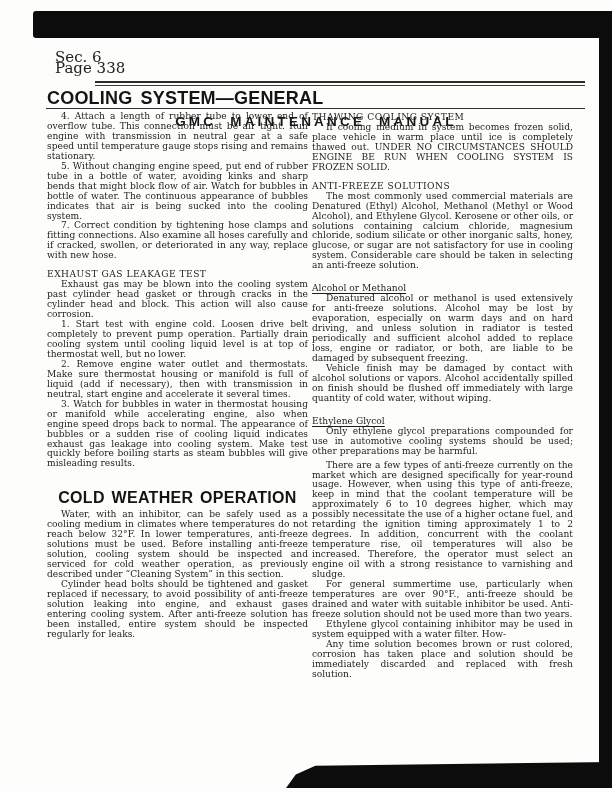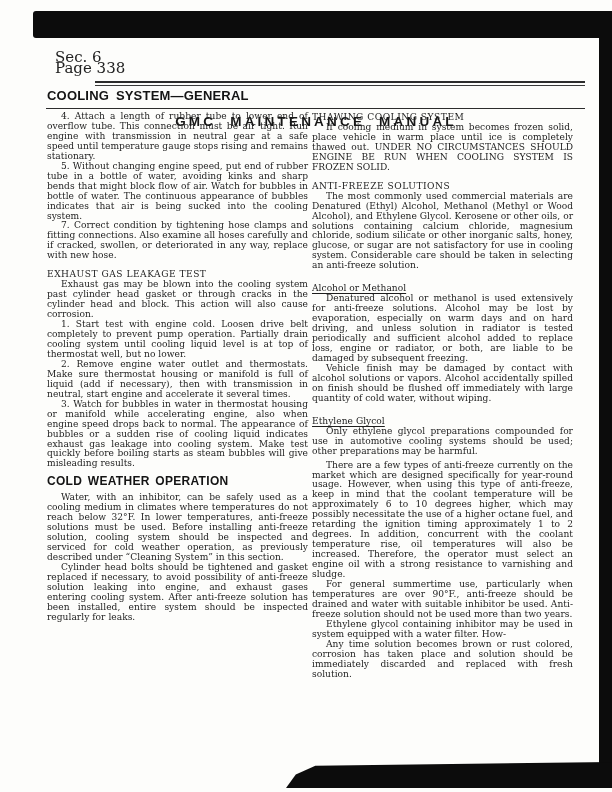--- a/index.html
+++ b/index.html
@@ -45,21 +45,21 @@
     margin-top:48px;
   }
   .double-rule {
     position:absolute; left:95px; top:81px; width:490px; height:2px;
     border-top:2.5px solid #2c2c2c;
     border-bottom:1px solid #3a3a3a;
   }
   .page-heading {
     position:absolute; left:47px; top:88px;
     font-family:"Liberation Sans", sans-serif;
-    font-weight:bold; font-size:13px;
+    font-weight:bold; font-size:18px;
     letter-spacing:0.2px; word-spacing:3px;
     color:#141414;
   }
   .heading-rule {
     position:absolute; left:46px; top:108px; width:539px;
     border-top:1.5px solid #2c2c2c;
   }
   
   .columns {
     position:absolute; left:47px; top:112px; width:534px;
@@ -70,24 +70,24 @@
     font-size:9.1px; line-height:9.95px;
     text-align:justify;
     letter-spacing:0.02px;
   }
   .blk { margin:0; }
   .para { text-indent:14px; }
   .h2 { margin-top:9px; letter-spacing:0.5px; }
   .col .h2:first-child { margin-top:1px; }
   .h3u { margin-top:13px; text-decoration:underline; text-underline-offset:1.5px; }
   .hcenter {
-    margin:6px 0 6px;
-    text-indent:0;
+    margin:23px 0 6px;
+    text-align:center; text-indent:0;
     font-family:"Liberation Sans", sans-serif;
-    font-weight:bold; font-size:12px; line-height:12px;
+    font-weight:bold; font-size:16px; line-height:12px;
     letter-spacing:0.3px; word-spacing:2px;
     color:#141414;
   }
   .gap { margin-top:4px; }
 </style>
 </head>
 <body>
 
 <div class="page">
 

